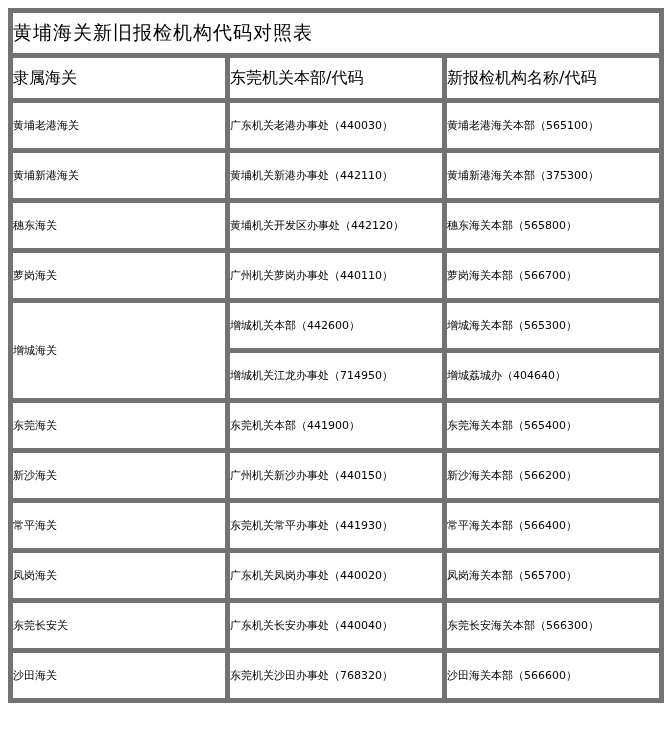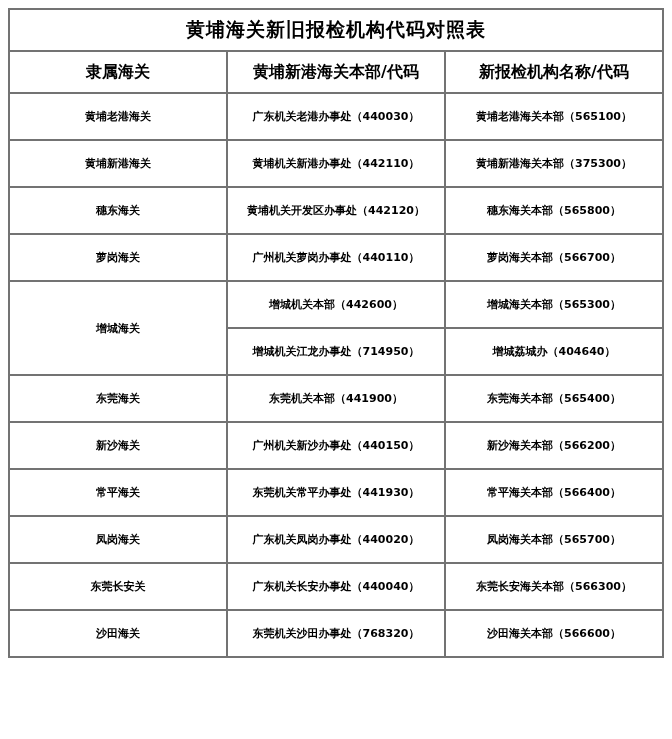--- a/index.html
+++ b/index.html
@@ -20,25 +20,25 @@
     box-sizing: border-box;
     padding: 8px 8px 0 8px;
   }
   table.code-table {
     width: 656px;
     border-collapse: collapse;
     table-layout: fixed;
   }
   table.code-table td,
   table.code-table th {
-    border: 2px solid #737373;
-    text-align: center;
+    border: 5px solid #737373;
+    text-align: left;
     vertical-align: middle;
     padding: 0;
-    font-weight: bold;
+    font-weight: normal;
   }
   .title-cell {
     height: 40px;
     font-size: 19px;
     font-weight: bold;
     letter-spacing: 1px;
   }
   .head-cell {
     height: 40px;
     font-size: 16px;
@@ -59,21 +59,21 @@
 <body>
 
 <div class="page">
   <table class="code-table">
     <tbody>
       <tr>
         <td class="title-cell" colspan="3">黄埔海关新旧报检机构代码对照表</td>
       </tr>
       <tr>
         <td class="head-cell col-1">隶属海关</td>
-        <td class="head-cell col-2">黄埔新港海关本部/代码</td>
+        <td class="head-cell col-2">东莞机关本部/代码</td>
         <td class="head-cell col-3">新报检机构名称/代码</td>
       </tr>
 
       <tr>
         <td class="body-cell col-1">黄埔老港海关</td>
         <td class="body-cell col-2 nowrap">广东机关老港办事处（440030）</td>
         <td class="body-cell col-3 nowrap">黄埔老港海关本部（565100）</td>
       </tr>
 
       <tr>

